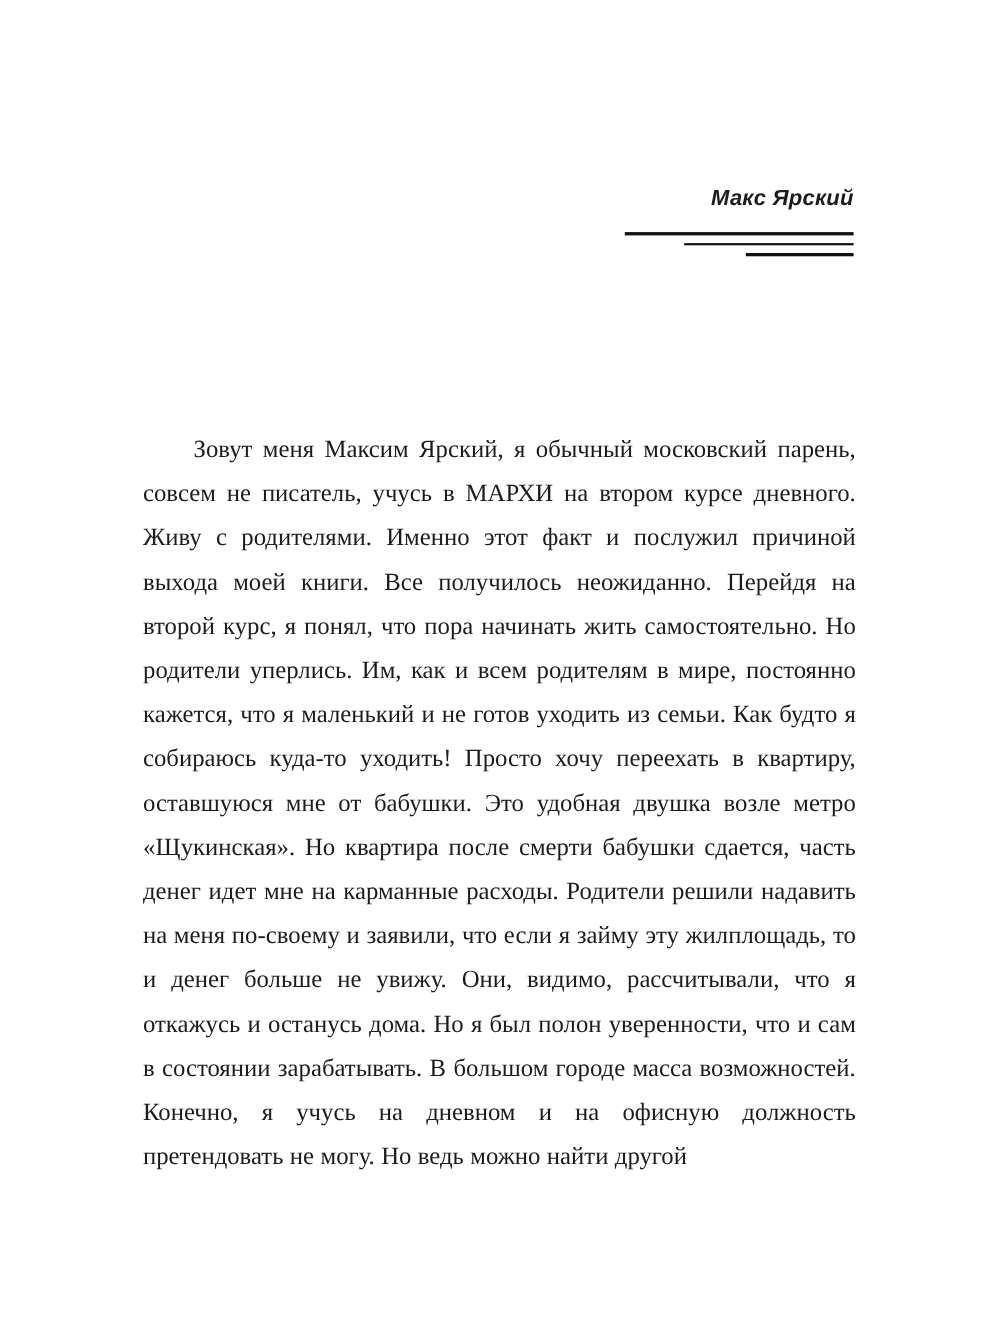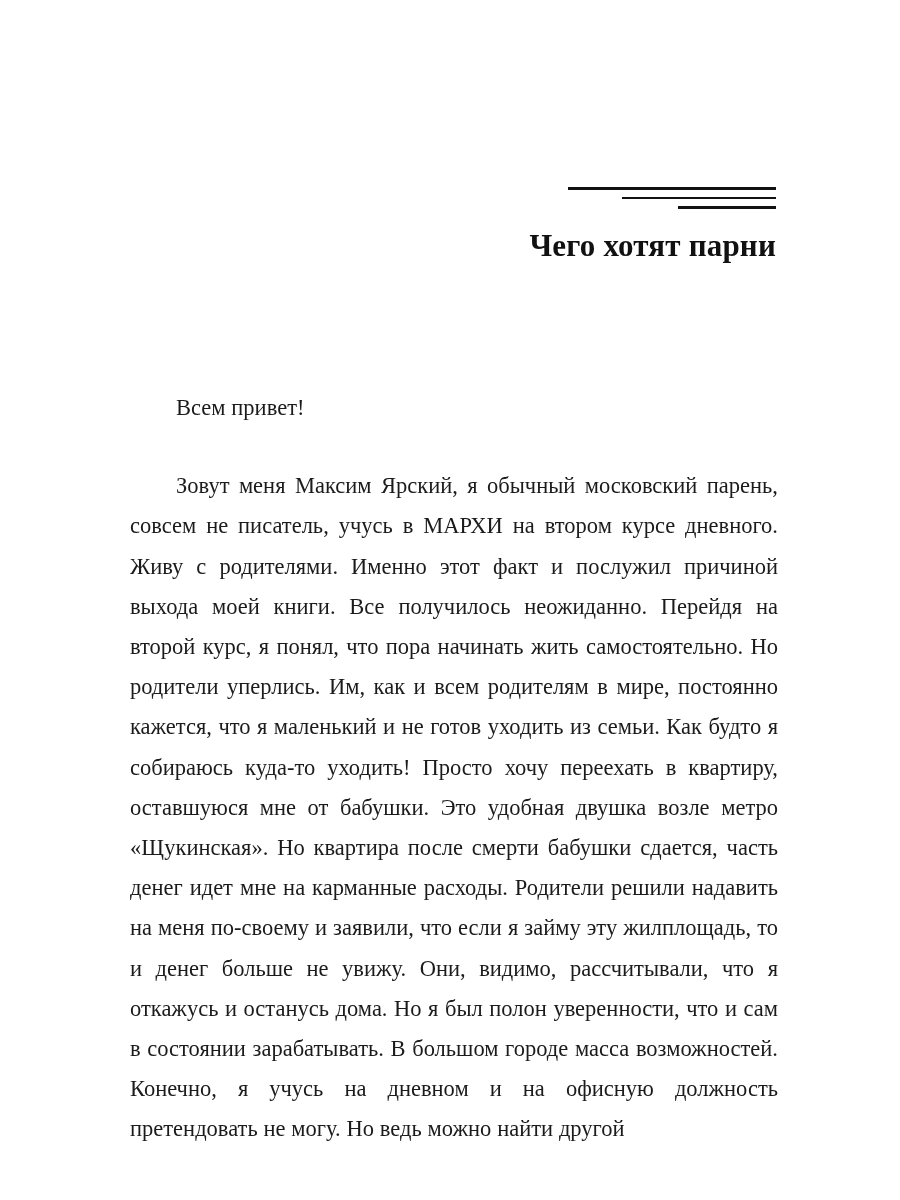--- a/index.html
+++ b/index.html
@@ -94,29 +94,28 @@
     text-align: justify;
   }
 </style>
 </head>
 <body>
 
 <div class="page">
 
   <div class="header">
 
+    <div class="author">Макс Ярский</div>
 
     <div class="rules">
       <span class="rule rule-1"></span>
       <span class="rule rule-2"></span>
       <span class="rule rule-3"></span>
     </div>
 
-    <h1 class="chapter-title">Чего хотят парни</h1>
 
   </div>
 
   <div class="body-text">
-    <p class="para">Всем привет!</p>
     <p class="para para-continued">Зовут меня Максим Ярский, я обычный московский парень, совсем не писатель, учусь в МАРХИ на втором курсе дневного. Живу с родителями. Именно этот факт и послужил причиной выхода моей книги. Все получилось неожиданно. Перейдя на второй курс, я понял, что пора начинать жить самостоятельно. Но родители уперлись. Им, как и всем родителям в мире, постоянно кажется, что я маленький и не готов уходить из семьи. Как будто я собираюсь куда-то уходить! Просто хочу переехать в квартиру, оставшуюся мне от бабушки. Это удобная двушка возле метро «Щукинская». Но квартира после смерти бабушки сдается, часть денег идет мне на карманные расходы. Родители решили надавить на меня по-своему и заявили, что если я займу эту жилплощадь, то и денег больше не увижу. Они, видимо, рассчитывали, что я откажусь и останусь дома. Но я был полон уверенности, что и сам в состоянии зарабатывать. В большом городе масса возможностей. Конечно, я учусь на дневном и на офисную должность претендовать не могу. Но ведь можно найти другой</p>
   </div>
 
 </div>
 
 </body></html>

